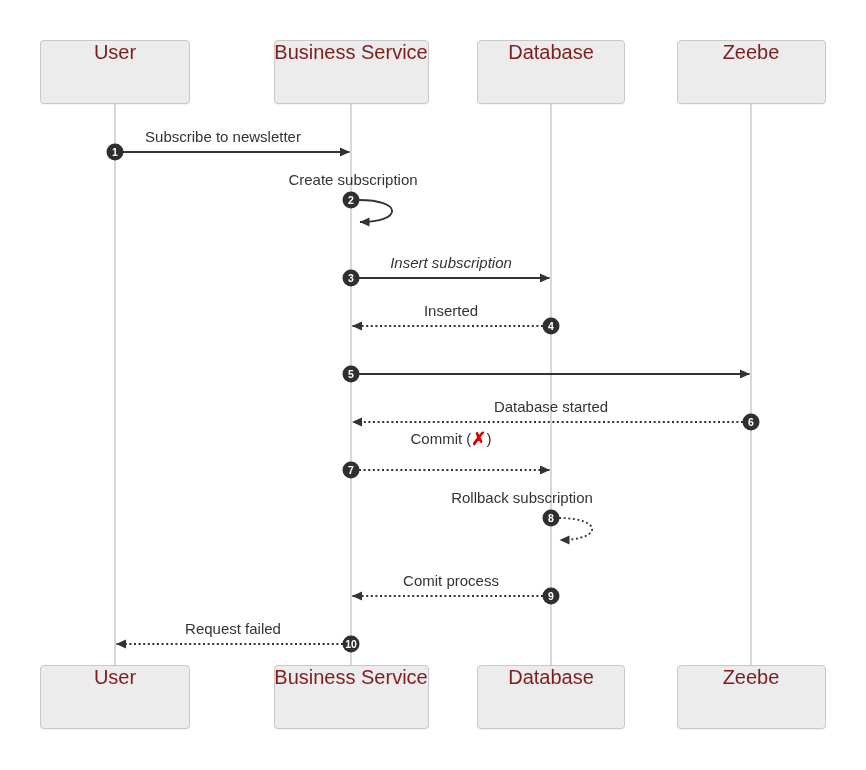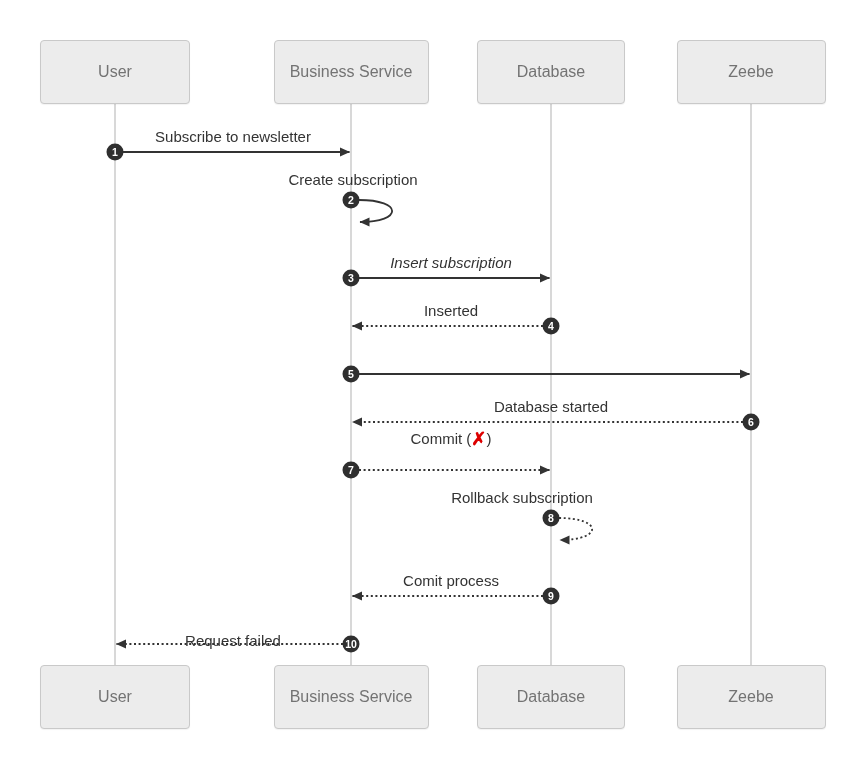--- a/index.html
+++ b/index.html
@@ -14,23 +14,23 @@
     overflow: hidden;
   }
   #layer-svg { position: absolute; left: 0; top: 0; }
   .actor-box {
     position: absolute;
     box-sizing: border-box;
     background: #ececec;
     border: 1px solid #c9c9c9;
     border-radius: 4px;
     box-shadow: 0 1px 1px rgba(0,0,0,0.05);
-    display: flex; align-items: center; justify-content: center;
-    color: #737373;
-    font-size: 16px;
+    display: flex; justify-content: center;
+    color: #7f1d1d;
+    font-size: 20px;
     white-space: nowrap;
   }
   .msg-label {
     position: absolute;
     transform: translateX(-50%);
     color: #333333;
     font-size: 15px;
     line-height: 18px;
     white-space: nowrap;
   }
@@ -124,22 +124,22 @@
     </div>
     <div class="actor-box" style="left: 273.5px; top: 665px; width: 155px; height: 64px;">
       <span>Business Service</span>
     </div>
     <div class="actor-box" style="left: 477px; top: 665px; width: 148px; height: 64px;">
       <span>Database</span>
     </div>
     <div class="actor-box" style="left: 676.5px; top: 665px; width: 149px; height: 64px;">
       <span>Zeebe</span>
     </div>
-    <div class="msg-label" style="left: 233px; bottom: 624px;">Subscribe to newsletter</div>
+    <div class="msg-label" style="left: 223px; bottom: 624px;">Subscribe to newsletter</div>
     <div class="msg-label" style="left: 353px; bottom: 581px;">Create subscription</div>
     <div class="msg-label" style="left: 451px; bottom: 498px; font-style: italic;">Insert subscription</div>
     <div class="msg-label" style="left: 451px; bottom: 450px;">Inserted</div>
     <div class="msg-label" style="left: 551px; bottom: 354px;">Database started</div>
     <div class="msg-label" style="left: 451px; bottom: 322px;">Commit (<span class="cross-mark">✗</span>)</div>
     <div class="msg-label" style="left: 522px; bottom: 263px;">Rollback subscription</div>
     <div class="msg-label" style="left: 451px; bottom: 180px;">Comit process</div>
-    <div class="msg-label" style="left: 233px; bottom: 120px;">Request failed</div>
+    <div class="msg-label" style="left: 233px; bottom: 132px;">Request failed</div>
   </div>
 
 </body></html>

